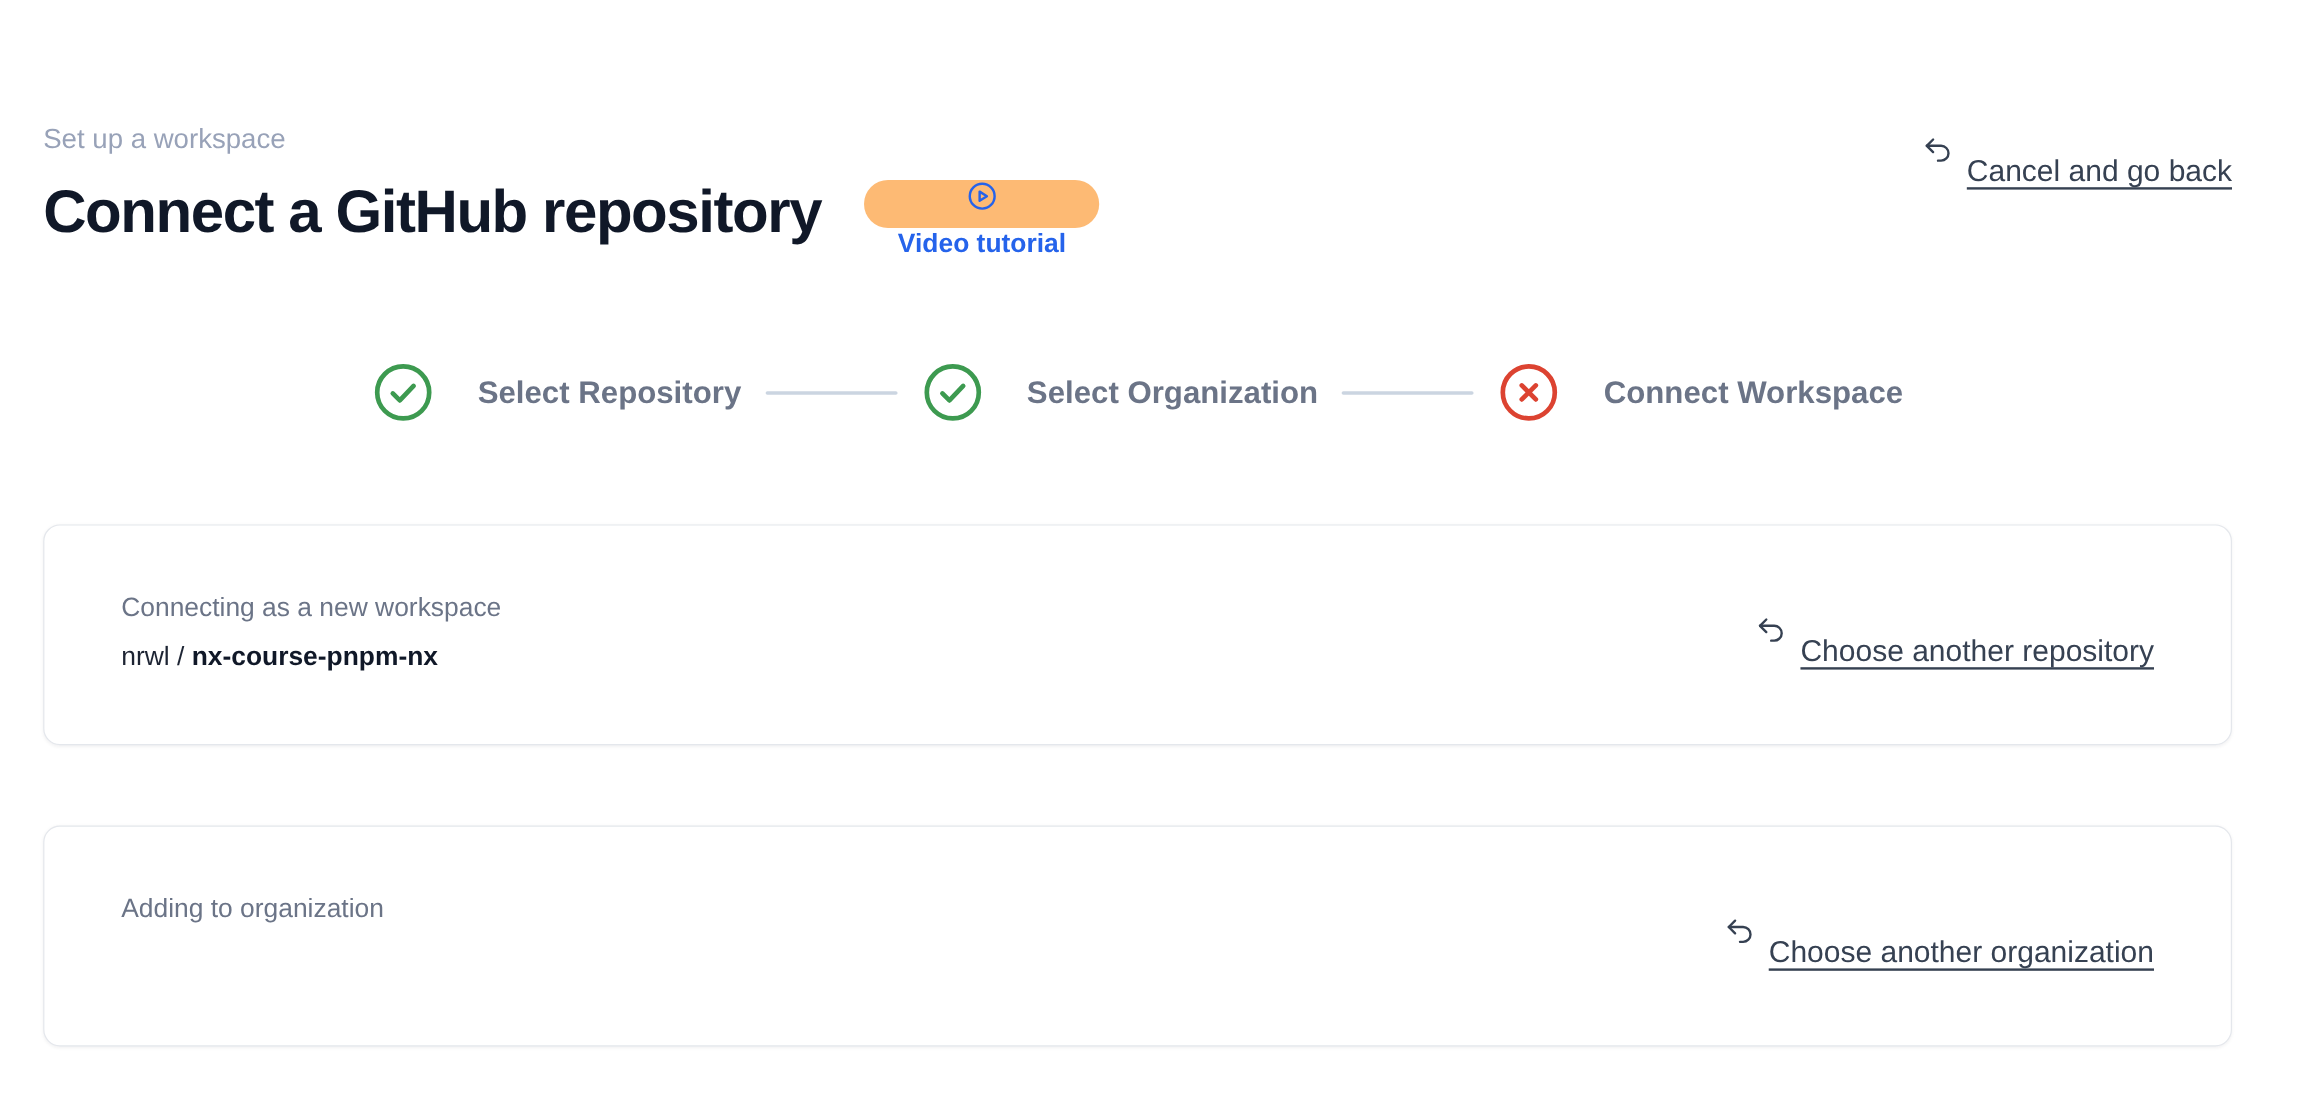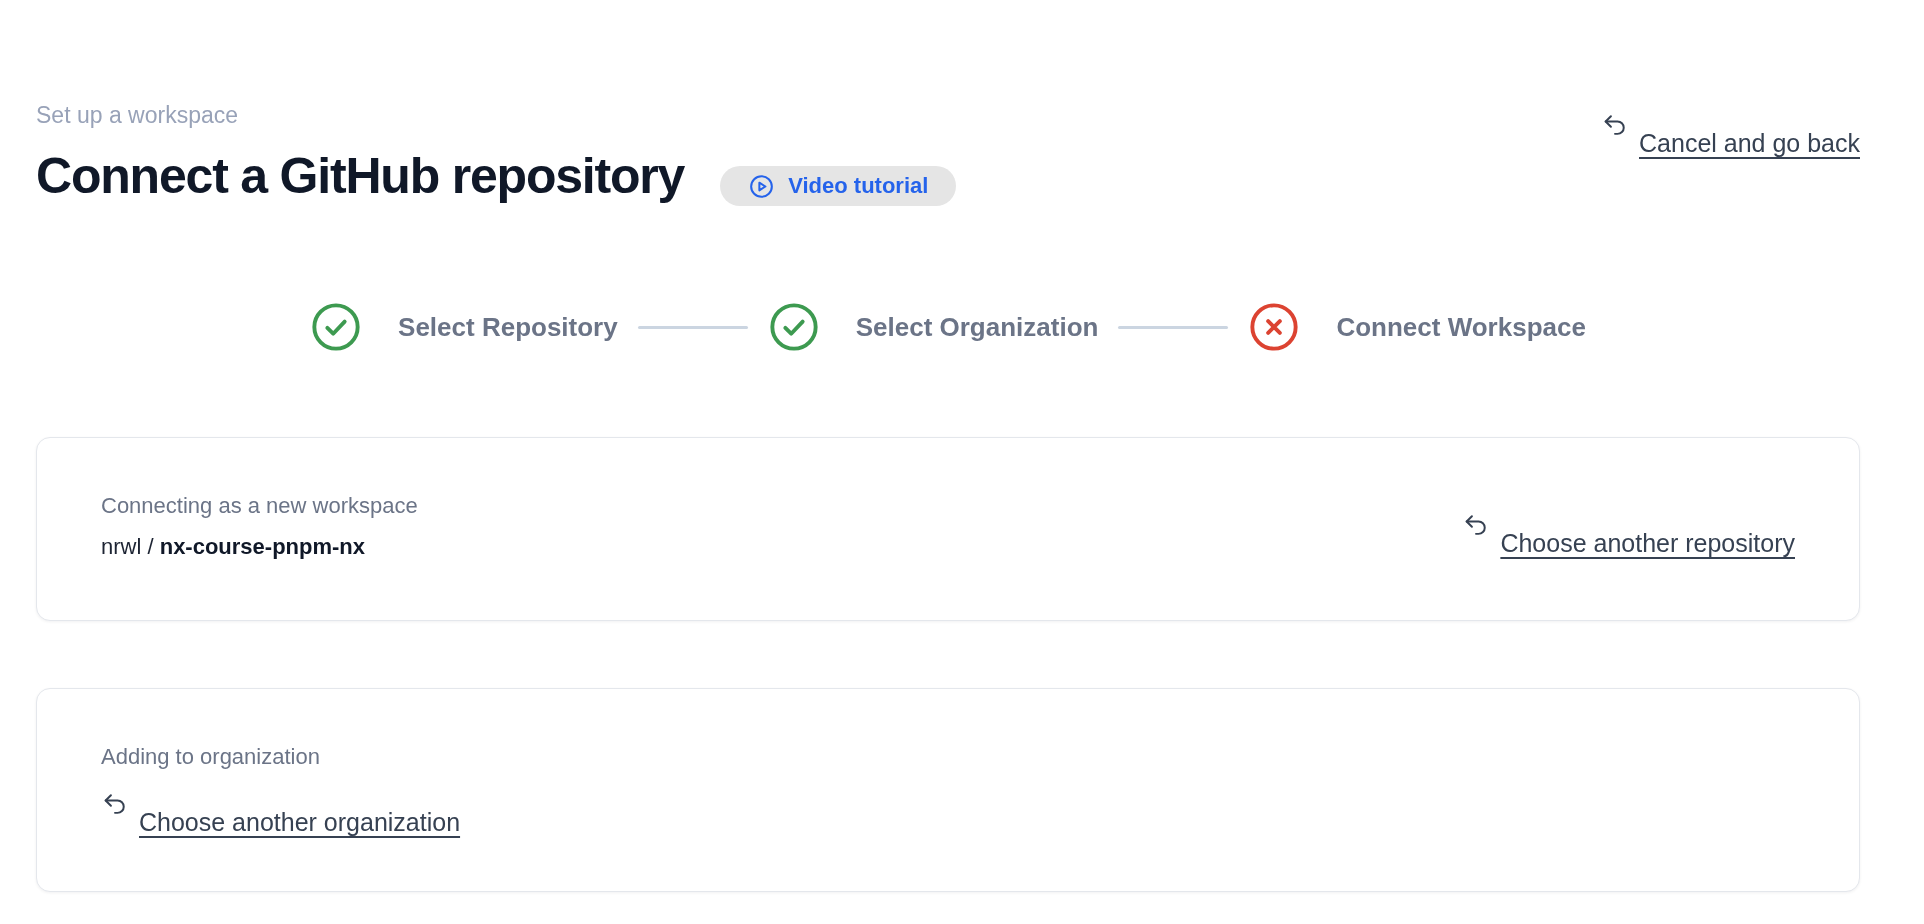--- a/index.html
+++ b/index.html
@@ -11,43 +11,44 @@
   }
   .page { padding: 100px 64px 0 36px; }
 
   
   .header { display: flex; justify-content: space-between; align-items: flex-start; }
   .eyebrow {
     font-size: 23px;
     line-height: 30px;
     color: #98a2b8;
   }
-  .heading-row { display: flex; align-items: flex-end; gap: 36px; margin-top: 16px; }
+  .heading-row { display: flex; align-items: flex-start; gap: 36px; margin-top: 16px; }
   .page-title {
     font-size: 50px;
     line-height: 60px;
     font-weight: 800;
     letter-spacing: -1.2px;
     color: #101828;
   }
   .video-pill {
     display: inline-flex;
     align-items: center;
     gap: 13px;
     height: 40px;
     padding: 0 28px;
-    background: #e5e5e5;
+    background: #fdba74;
     border: none;
     border-radius: 28px;
     color: #2563eb;
     font-family: inherit;
     font-size: 22px;
     font-weight: 700;
     cursor: pointer;
     margin-top: 4px;
+    flex-direction: column;
   }
   .link {
     display: inline-flex;
     align-items: center;
     gap: 10px;
     color: #364152;
     font-size: 25px;
     line-height: 30px;
     text-decoration: none;
     cursor: pointer;
@@ -91,21 +92,21 @@
     min-height: 184px;
     border: 1px solid #e4e7ec;
     border-radius: 14px;
     background: #ffffff;
     box-shadow: 0 1px 3px rgba(16, 24, 40, 0.06);
     padding: 54px 64px;
     display: flex;
     justify-content: space-between;
     align-items: flex-start;
   }
-  .card + .card { margin-top: 67px; flex-direction: column; }
+  .card + .card { margin-top: 67px; }
   .card-label {
     font-size: 22px;
     line-height: 28px;
     color: #6b7487;
   }
   .card-value {
     margin-top: 8px;
     font-size: 22px;
     line-height: 38px;
     font-weight: 700;

